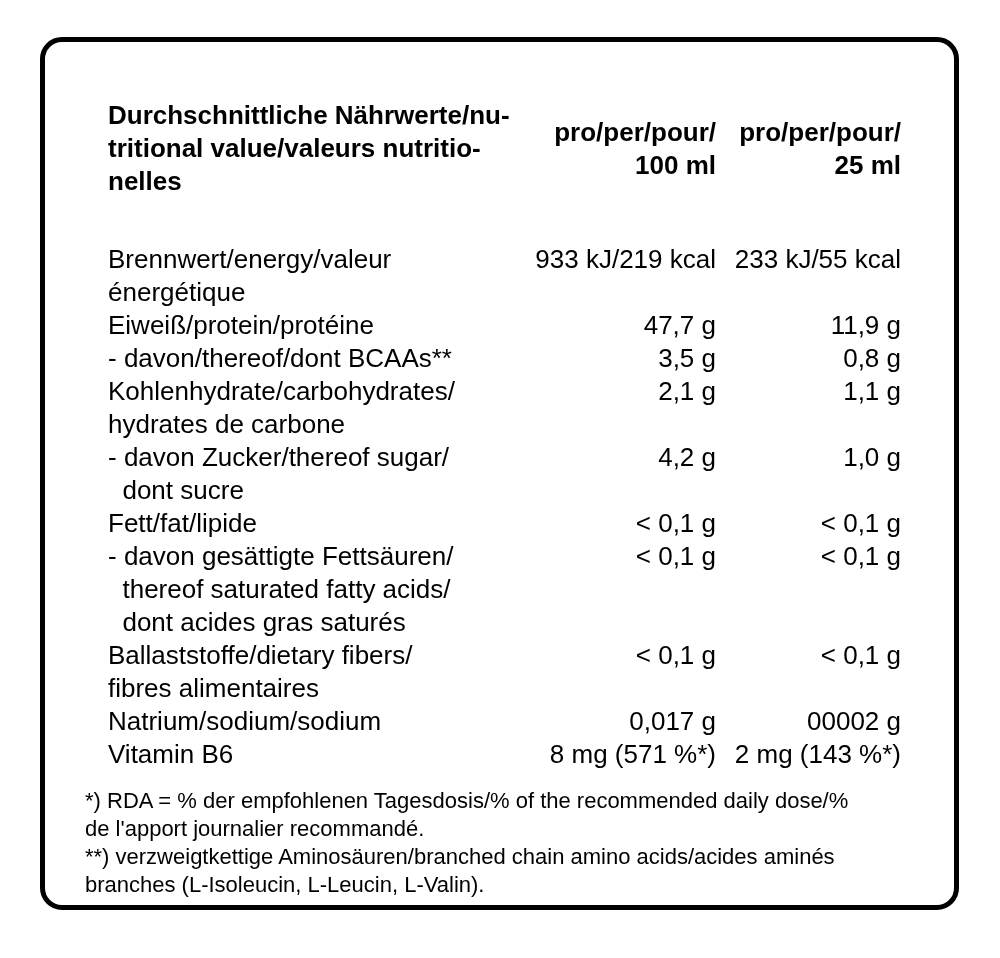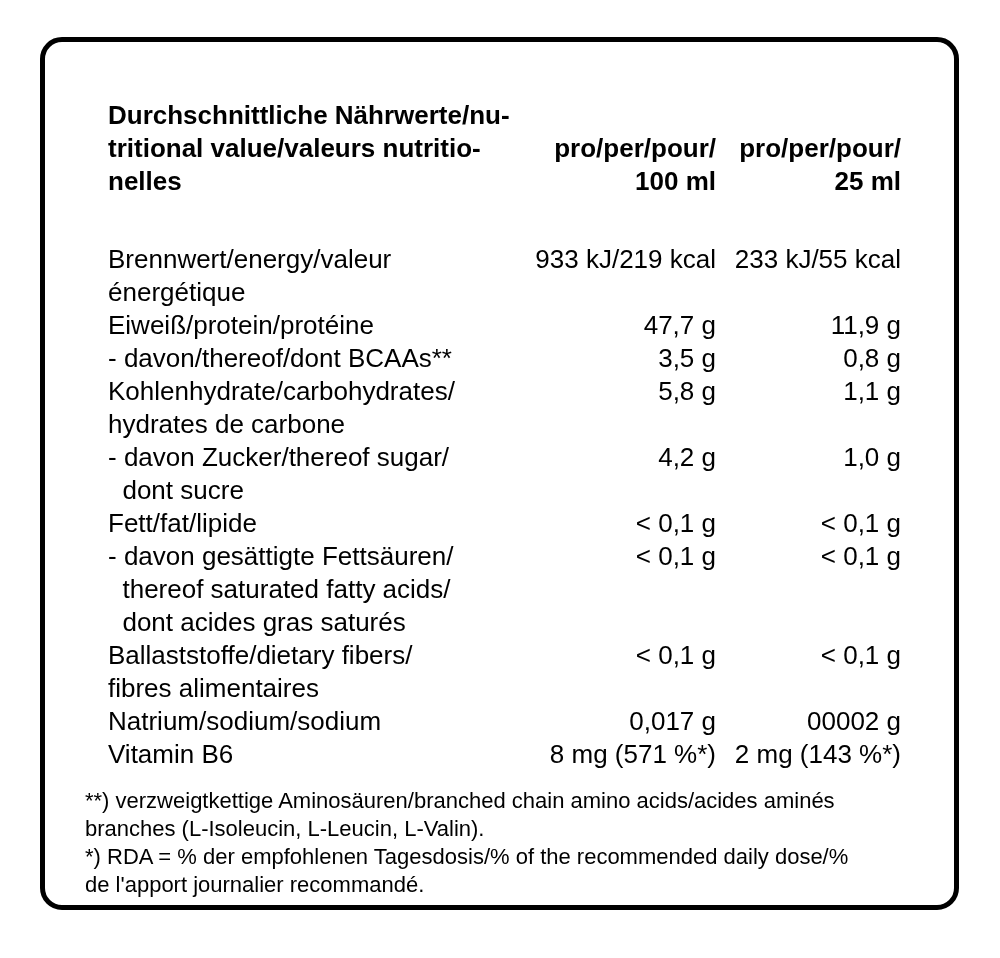--- a/index.html
+++ b/index.html
@@ -30,21 +30,21 @@
   .nutrition-table {
     margin-left: 23px;
   }
   .cell {
     font-size: 26px;
     line-height: 33px;
     white-space: pre;
   }
   .t-header {
     display: flex;
-    align-items: flex-end;
+    align-items: center;
     font-weight: bold;
     margin-bottom: 17px;
   }
   .t-header .cell { font-weight: bold; }
   .row {
     display: flex;
     align-items: flex-start;
   }
   .row--top { align-items: flex-start; margin-top: 45px; }
   .label-cell { flex: 1 1 auto; min-width: 0; }
@@ -98,21 +98,21 @@
 
         <div class="row">
           <div class="cell label-cell">- davon/thereof/dont BCAAs**</div>
           <div class="cell val">3,5 g</div>
           <div class="cell val val2">0,8 g</div>
         </div>
 
         <div class="row">
           <div class="cell label-cell">Kohlenhydrate/carbohydrates/
 hydrates de carbone</div>
-          <div class="cell val">5,8 g</div>
+          <div class="cell val">2,1 g</div>
           <div class="cell val val2">1,1 g</div>
         </div>
 
         <div class="row">
           <div class="cell label-cell">- davon Zucker/thereof sugar/
   dont sucre</div>
           <div class="cell val">4,2 g</div>
           <div class="cell val val2">1,0 g</div>
         </div>
 
@@ -146,19 +146,19 @@
         <div class="row">
           <div class="cell label-cell">Vitamin B6</div>
           <div class="cell val">8 mg (571 %*)</div>
           <div class="cell val val2">2 mg (143 %*)</div>
         </div>
 
       </div>
     </div>
 
     <div class="footnotes">
+      <div class="footnote">*) RDA = % der empfohlenen Tagesdosis/% of the recommended daily dose/%
+de l'apport journalier recommandé.</div>
       <div class="footnote">**) verzweigtkettige Aminosäuren/branched chain amino acids/acides aminés
 branches (L-Isoleucin, L-Leucin, L-Valin).</div>
-      <div class="footnote">*) RDA = % der empfohlenen Tagesdosis/% of the recommended daily dose/%
-de l'apport journalier recommandé.</div>
     </div>
   </div>
 </div>
 
 </body></html>

